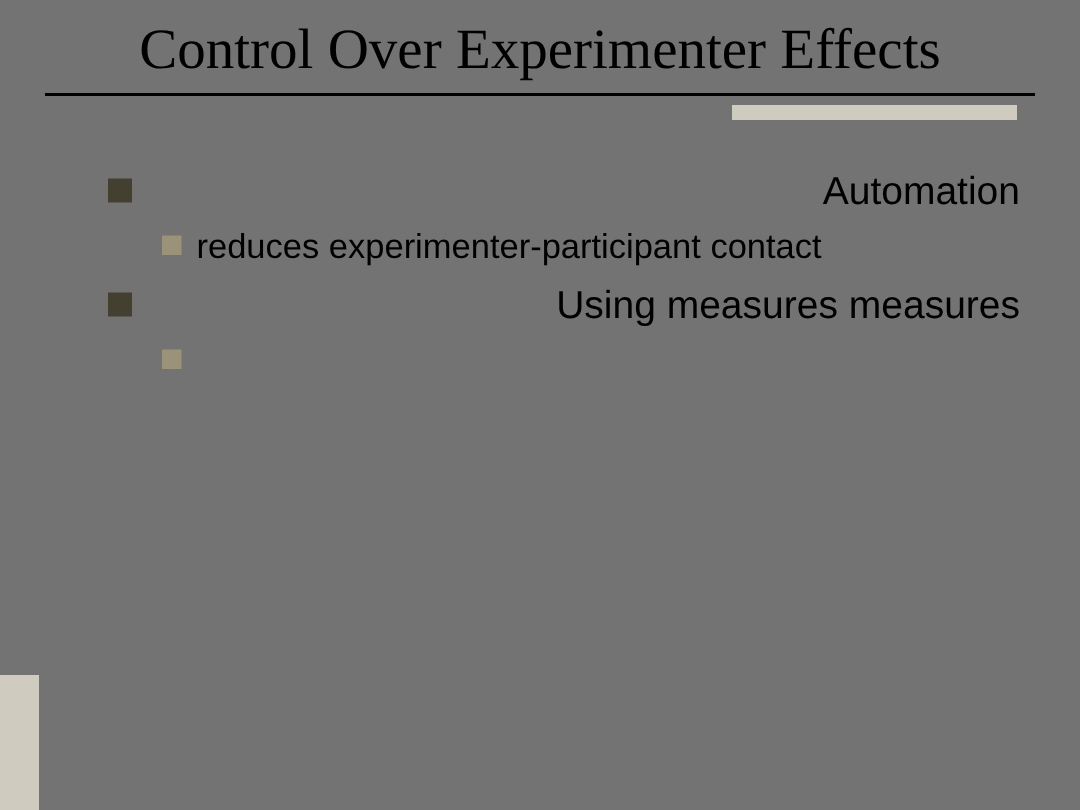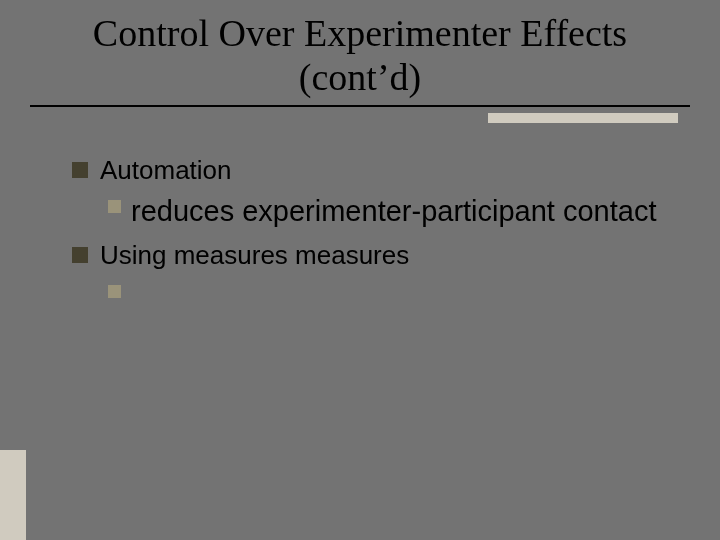--- a/index.html
+++ b/index.html
@@ -49,27 +49,28 @@
   .body {
     padding: 18px 40px 0 72px;
     font-family: Arial, Helvetica, sans-serif;
     font-size: 26px;
     line-height: 1.35;
   }
   .l1 {
     display: flex;
     align-items: flex-start;
     margin-bottom: 4px;
+    justify-content: space-between;
   }
   .l2 {
     display: flex;
     align-items: flex-start;
     margin-left: 36px;
     margin-bottom: 6px;
-    font-size: 29px;
+    font-size: 23px;
   }
   .bullet-l1 {
     flex: 0 0 auto;
     width: 16px;
     height: 16px;
     background: #44402f;
     margin-top: 9px;
     margin-right: 12px;
   }
   .bullet-l2 {
@@ -88,21 +89,20 @@
     height: 90px;
     background: #d0cbbf;
   }
 </style>
 </head>
 <body>
 <div class="slide">
 
   <div class="title">
     <span>Control Over  Experimenter Effects</span><br>
-    <span>(cont’d)</span>
   </div>
 
   <div class="title-rule-wrap">
     <div class="rule-main"></div>
     <div class="rule-shadow"></div>
   </div>
 
   <div class="body">
 
     <div class="l1">

